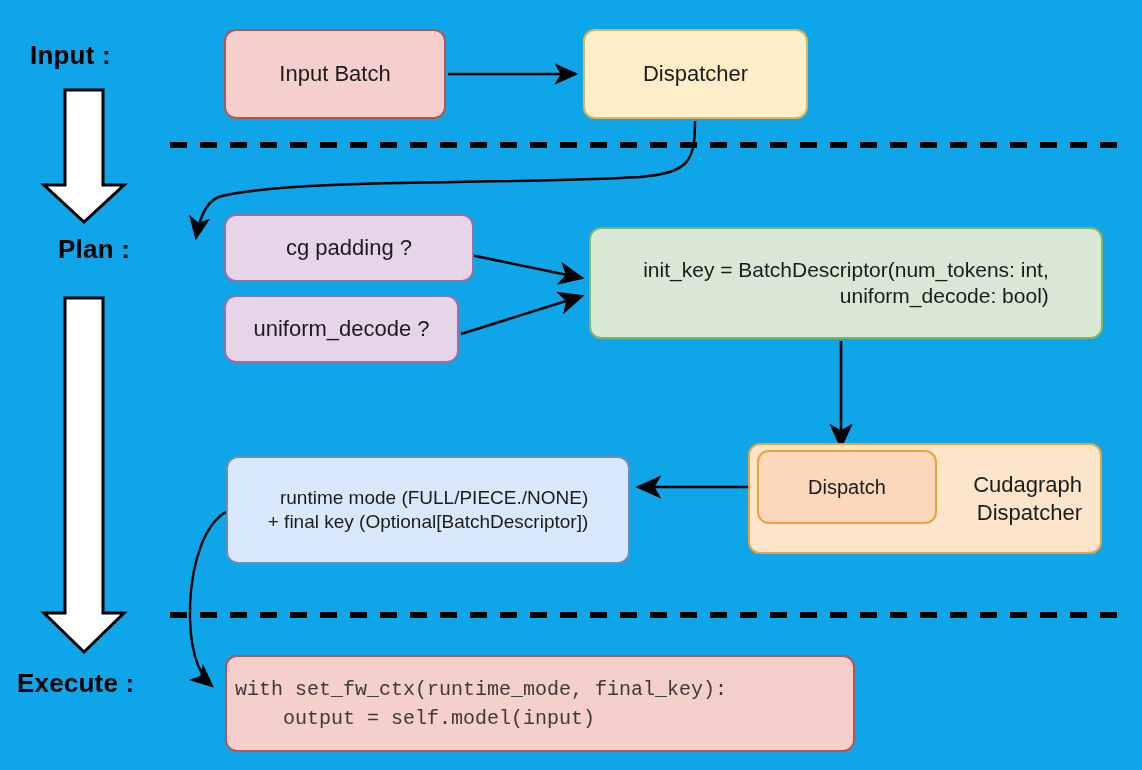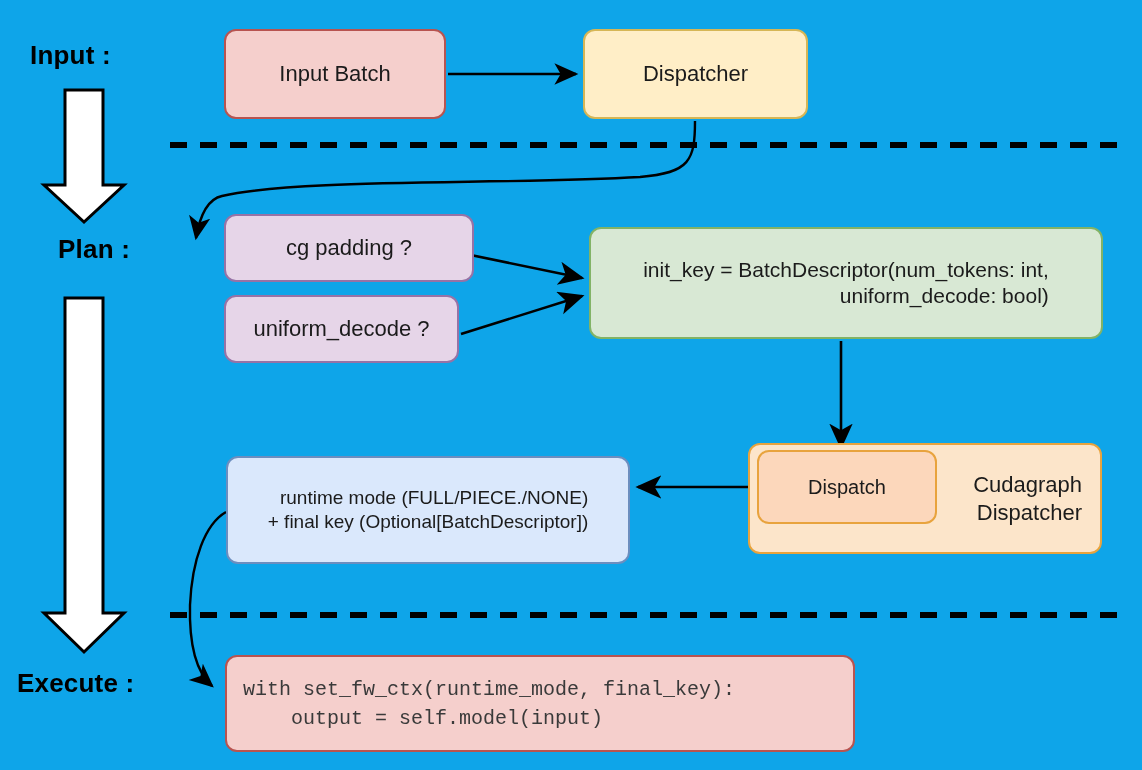--- a/index.html
+++ b/index.html
@@ -92,21 +92,21 @@
     top: 655px;
     width: 630px;
     height: 97px;
     box-sizing: border-box;
     background: #f5cfcc;
     border: 2px solid #b85450;
     border-radius: 12px;
     display: flex;
     align-items: center;
     justify-content: flex-start;
-    padding-left: 16px;
+    padding-left: 8px;
   }
   #node-code pre {
     margin: 0;
     font-family: "Liberation Mono", "DejaVu Sans Mono", monospace;
     font-size: 20px;
     line-height: 1.45;
     color: #3a3a3a;
     white-space: pre;
   }
 </style>

